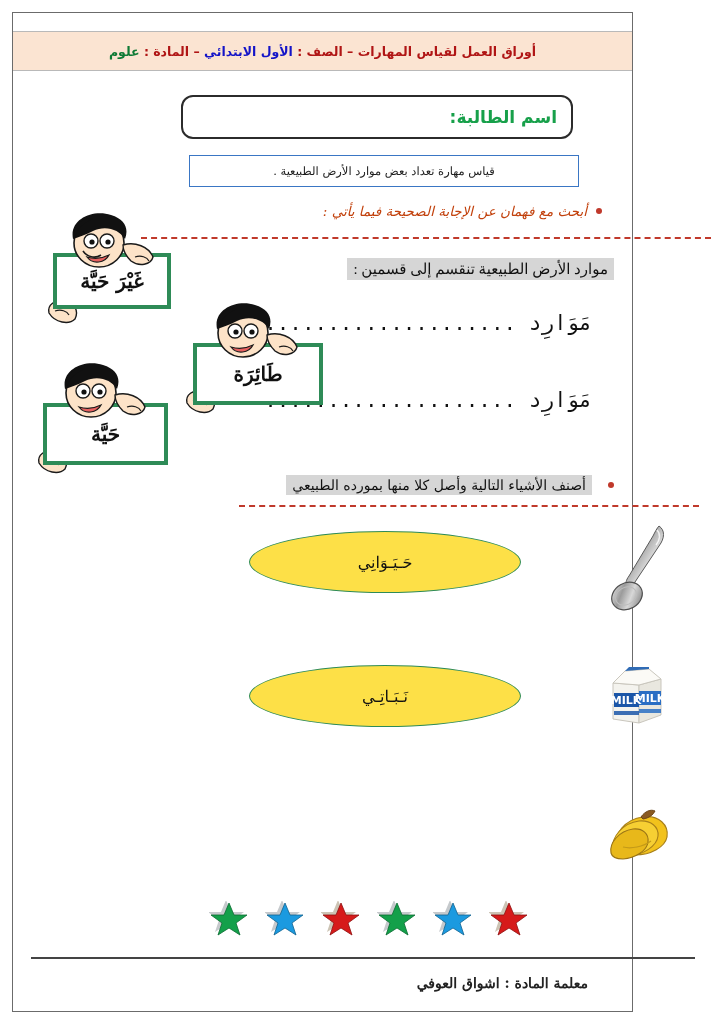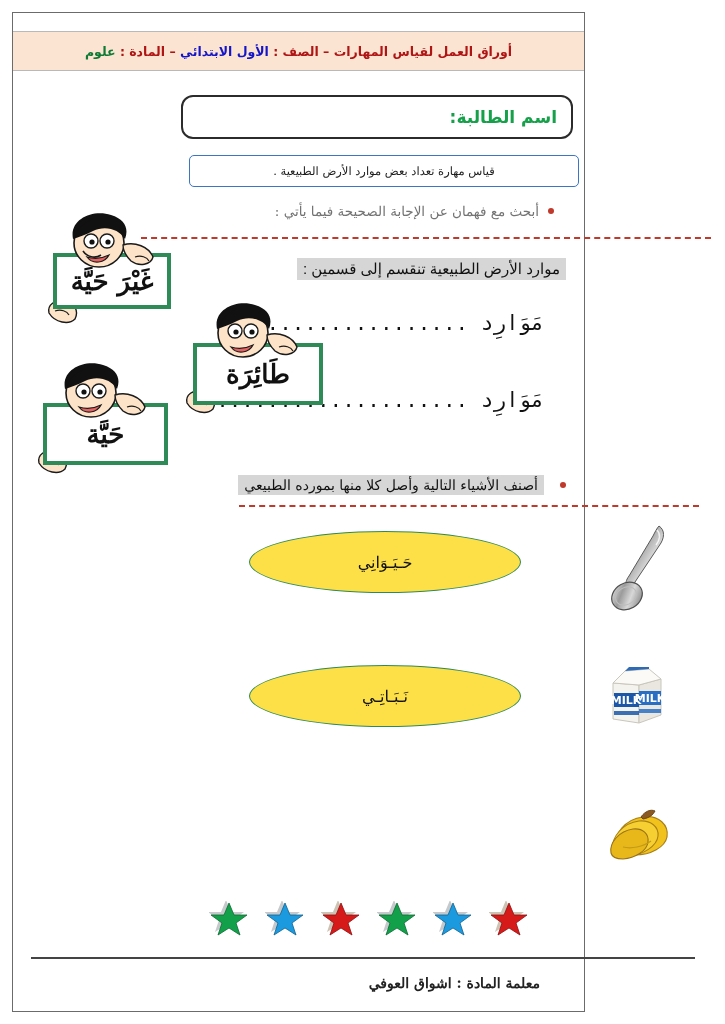--- a/index.html
+++ b/index.html
@@ -4,21 +4,21 @@
 <style>
   html,body{margin:0;padding:0;}
   body{
     width:725px;height:1024px;
     background:#ffffff;
     font-family:"DejaVu Sans","Liberation Sans",sans-serif;
     position:relative;overflow:hidden;
   }
   .page{
     position:absolute;left:12px;top:12px;
-    width:573px;height:1000px;
+    width:621px;height:1000px;
     border:1px solid #6b6b6b;
     background:#fff;
     box-sizing:border-box;
   }
   
   .header-band{
     position:absolute;left:0;top:18px;width:100%;
     height:40px;
     background:#fbe4d2;
     border-top:1px solid #b9b9b9;
@@ -42,64 +42,64 @@
     display:flex;align-items:center;justify-content:flex-start;
     padding-right:14px;
   }
   .name-label{
     color:#17a04a;font-weight:bold;font-size:17px;
   }
   
   .skill-box{
     position:absolute;left:176px;top:142px;
     width:390px;height:32px;
-    border:1.4px solid #3a76c4;border-radius:5px;
+    border:1.4px solid #3a76c4;border-radius:0;
     background:#fff;box-sizing:border-box;
     display:flex;align-items:center;justify-content:center;
   }
   .skill-text{font-size:11.5px;color:#1a1a1a;font-family:"DejaVu Serif","Liberation Serif",serif;}
   
   .q1{
     position:absolute;right:30px;top:190px;
     display:flex;align-items:center;gap:9px;direction:rtl;
   }
   .bullet{
     width:6px;height:6px;border-radius:50%;
     background:#c0392b;display:inline-block;flex:none;
   }
-  .q1-text{font-size:13.5px;color:#737373;font-family:"DejaVu Serif","Liberation Serif",serif;}
+  .q1-text{font-size:13.5px;color:#c2410c;font-family:"DejaVu Serif","Liberation Serif",serif;font-style:italic;}
   .dash-line-red{
     position:absolute;left:128px;top:224px;width:570px;height:0;
     border-top:2px dashed #c0392b;
   }
   .gray-hl{
     background:#d6d6d6;padding:2px 6px;display:inline-block;
   }
   .stmt{
     position:absolute;right:18px;top:245px;direction:rtl;
   }
-  .stmt-text{font-size:15px;color:#111;font-family:Liberation Sans, sans-serif;}
+  .stmt-text{font-size:15px;color:#111;font-family:Liberation Serif, serif;}
   .ans-line{
     position:absolute;right:40px;direction:rtl;
     font-size:21px;color:#111;font-family:Liberation Mono, monospace;
     white-space:nowrap;
   }
   .ans1{top:298px;}
   .ans2{top:375px;}
   .dots{letter-spacing:2px;}
   
   .card-unit{position:absolute;}
   .card-box{
     border:4px solid #2e8b57;background:#fff;
     display:flex;align-items:center;justify-content:center;
     box-sizing:border-box;
     position:relative;z-index:2;
   }
   .card-text{
-    font-size:26px;font-weight:bold;color:#111;
+    font-size:20px;font-weight:bold;color:#111;
     font-family:"DejaVu Serif","Liberation Serif",serif;direction:rtl;
     white-space:nowrap;
   }
   .boy{position:absolute;z-index:3;pointer-events:none;}
   .u1{left:40px;top:198px;}
   .u1 .card-box{width:118px;height:56px;margin-top:42px;}
   .u2{left:180px;top:288px;}
   .u2 .card-box{width:130px;height:62px;margin-top:42px;}
   .u3{left:30px;top:348px;}
   .u3 .card-box{width:125px;height:62px;margin-top:42px;}

